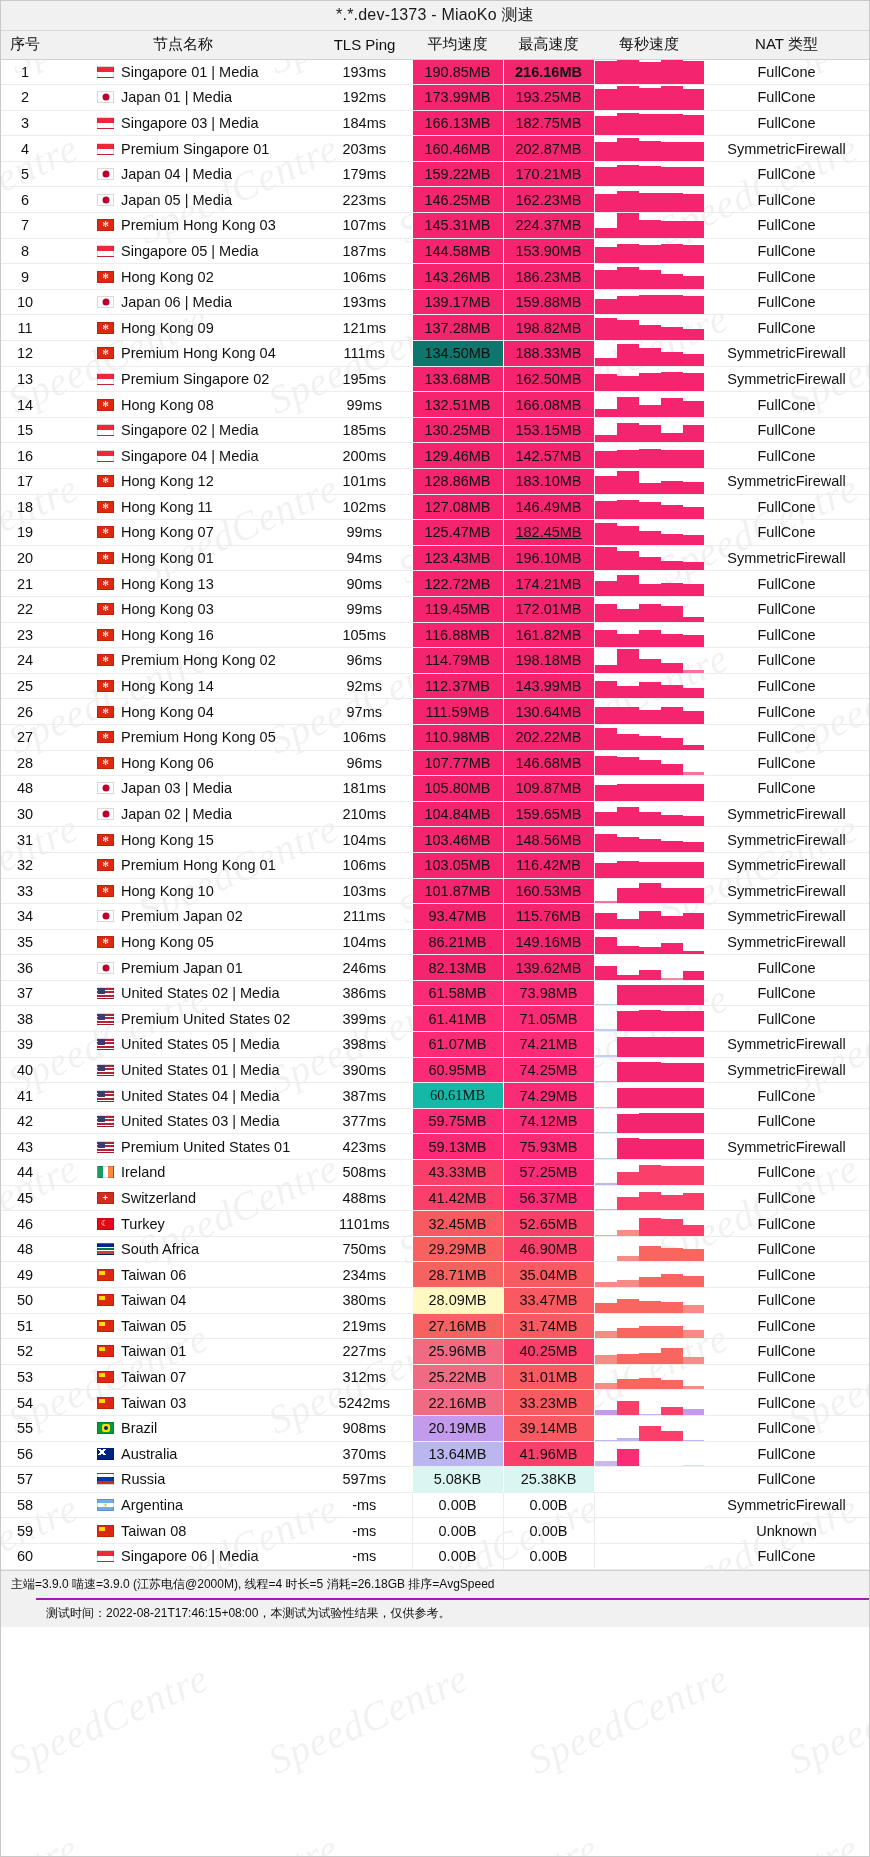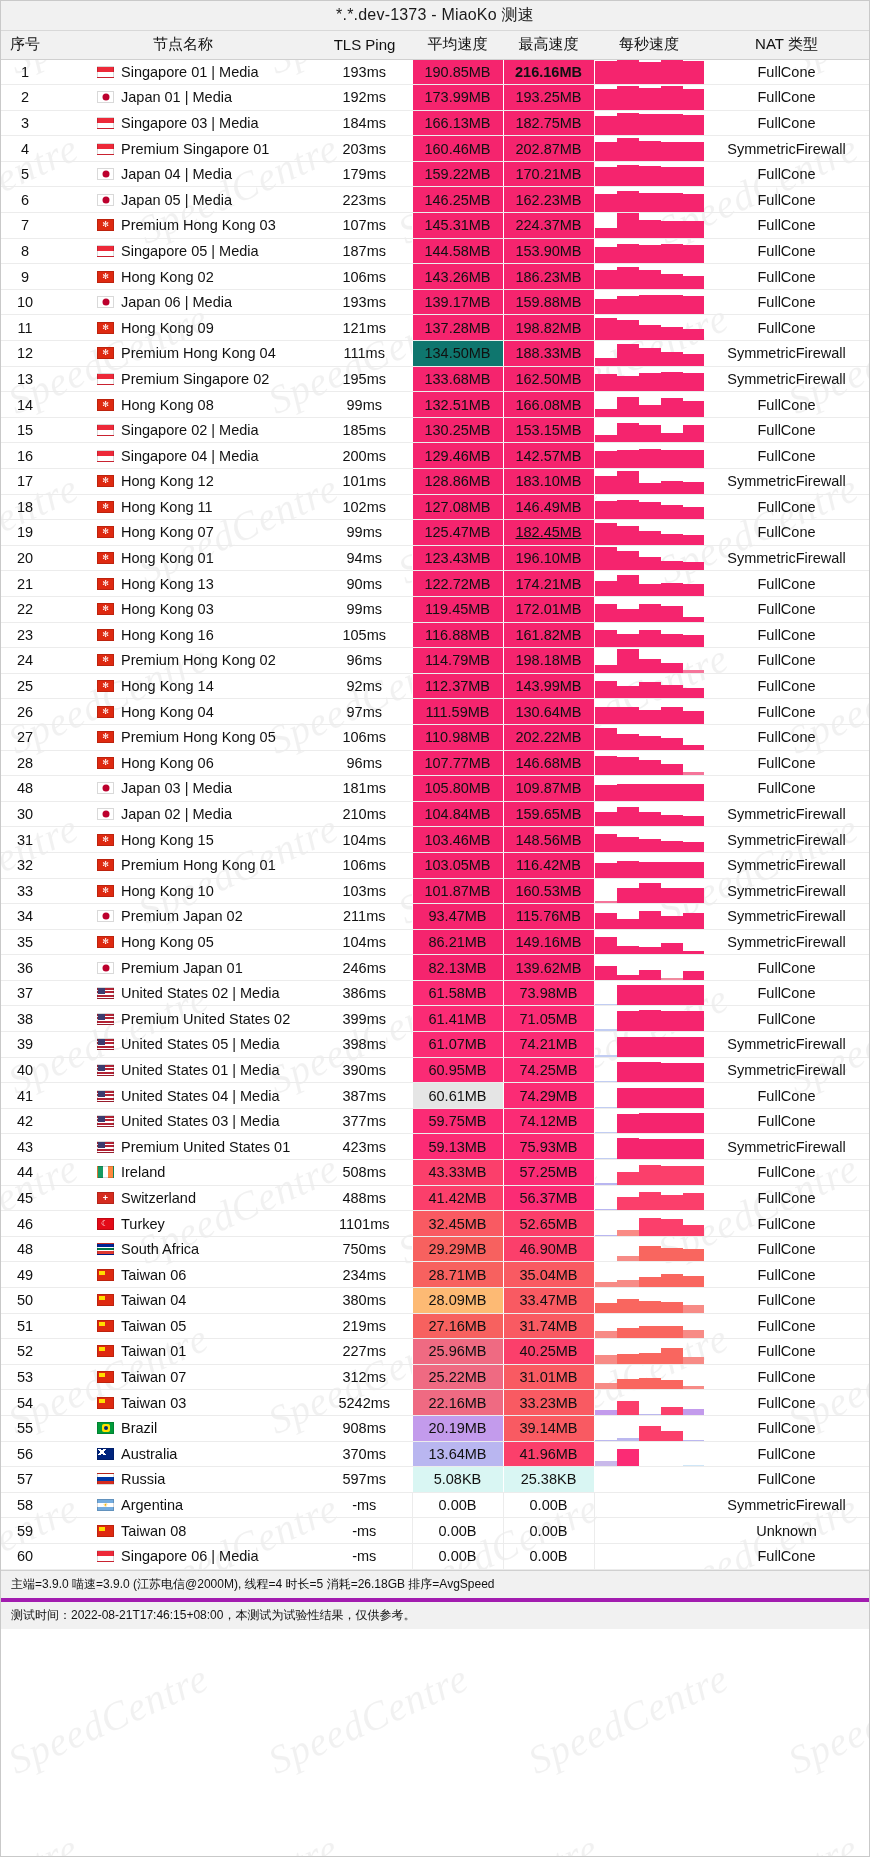--- a/index.html
+++ b/index.html
@@ -128,21 +128,21 @@
     z-index: 6;
     background: #f1f1f1;
     border-top: 1px solid #d0d0d0;
   }
   .footer .line {
     font-size: 12px;
     color: #111;
     padding: 5px 8px 5px 10px;
     white-space: nowrap;
   }
-  .footer .line.second { border-top: 4px solid #a21caf; }
+  .footer .line.second { border-top: 2px solid #a21caf; margin-left: 35px; }
 </style>
 </head>
 <body>
 
 <div id="app">
 
   <div class="watermark-layer" id="wmlayer">
       <div class="wm" style="left: 0px; top: 40px;">SpeedCentre</div>
       <div class="wm" style="left: 260px; top: 40px;">SpeedCentre</div>
       <div class="wm" style="left: 520px; top: 40px;">SpeedCentre</div>
@@ -1169,21 +1169,21 @@
           <td class="idx">41</td>
           <td class="name">
             <div class="name-inner">
               <span class="flagimg" style="background: repeating-linear-gradient(rgb(178, 34, 52) 0px, rgb(178, 34, 52) 1.7px, rgb(255, 255, 255) 1.7px, rgb(255, 255, 255) 3.4px);">
                 <span style="position:absolute;left:0;top:0;width:7px;height:6px;background:#3c3b6e;display:block"></span>
               </span>
               <span>United States 04 | Media</span>
             </div>
           </td>
           <td class="ping">387ms</td>
-          <td class="avg" style="background: #e5e5e5;">60.61MB</td>
+          <td class="avg" style="background: #14b8a6; font-family: Liberation Serif, serif;">60.61MB</td>
           <td class="max" style="background: rgb(251, 43, 117);">74.29MB</td>
           <td class="spark">
             <div class="spark-box">
               <i style="height: 5%; background: rgb(194, 205, 242);"></i>
               <i style="height: 82%; background: rgb(245, 36, 110);"></i>
               <i style="height: 80%; background: rgb(245, 36, 110);"></i>
               <i style="height: 82%; background: rgb(245, 36, 110);"></i>
               <i style="height: 80%; background: rgb(245, 36, 110);"></i>
             </div>
           </td>
@@ -1357,21 +1357,21 @@
           <td class="idx">50</td>
           <td class="name">
             <div class="name-inner">
               <span class="flagimg" style="background: rgb(222, 41, 16);">
                 <span style="position:absolute;left:1px;top:1px;width:6px;height:4px;background:#ffde00;display:block"></span>
               </span>
               <span>Taiwan 04</span>
             </div>
           </td>
           <td class="ping">380ms</td>
-          <td class="avg" style="background: #fdba74;">28.09MB</td>
+          <td class="avg" style="background: #fef9c3;">28.09MB</td>
           <td class="max" style="background: rgb(249, 90, 98);">33.47MB</td>
           <td class="spark">
             <div class="spark-box">
               <i style="height: 38%; background: rgb(249, 102, 95);"></i>
               <i style="height: 56%; background: rgb(249, 102, 95);"></i>
               <i style="height: 48%; background: rgb(249, 102, 95);"></i>
               <i style="height: 42%; background: rgb(249, 102, 95);"></i>
               <i style="height: 32%; background: rgb(247, 139, 134);"></i>
             </div>
           </td>

